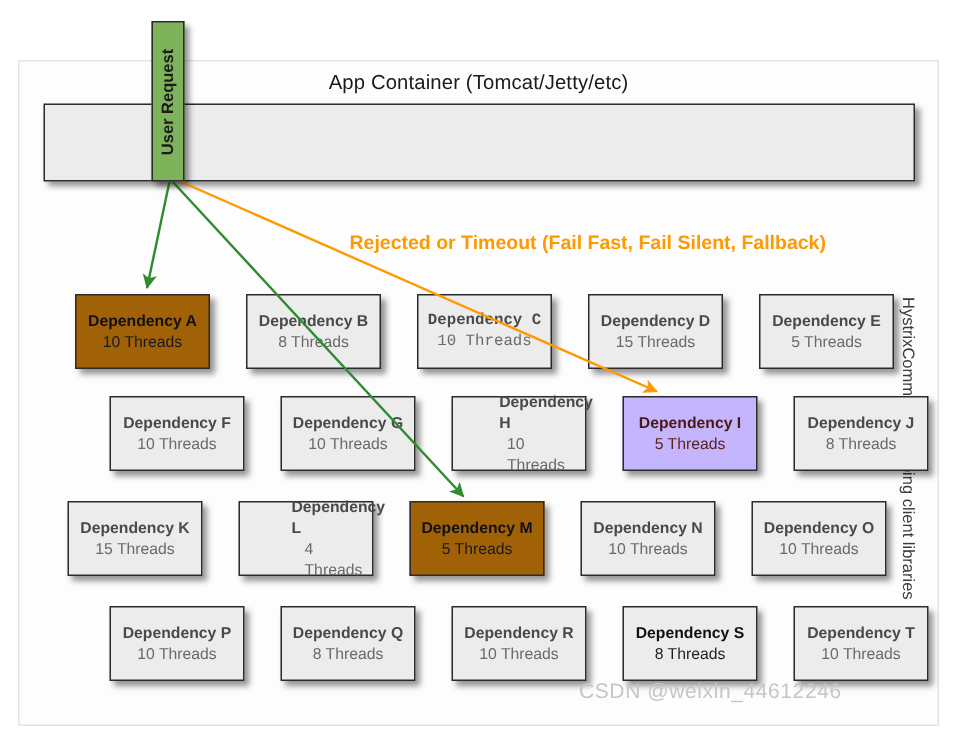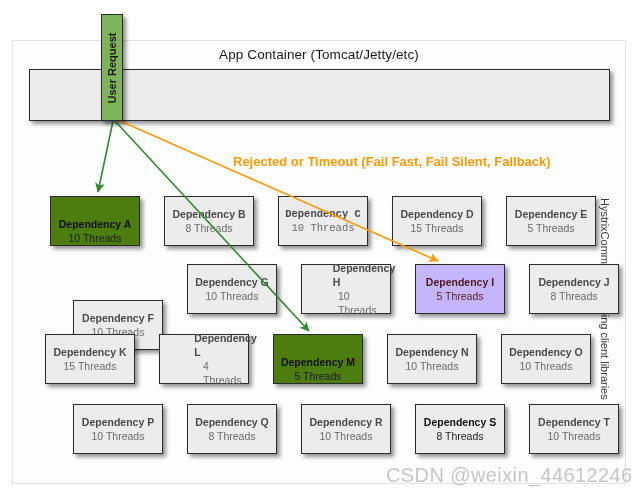--- a/index.html
+++ b/index.html
@@ -134,22 +134,21 @@
     color: #4a4a4a;
     line-height: 14px;
   }
   .dep .dep-threads {
     font-size: 10.5px;
     color: #6a6a6a;
     line-height: 14px;
   }
 
   .dep.green {
-    background: #4d7c0f;
-    justify-content: flex-end;
+    background: #a16207;
   }
   .dep.green .dep-name { color: #111111; }
   .dep.green .dep-threads { color: #1a1a1a; }
 
   .dep.red {
     background: #c4b5fd;
   }
   .dep.red .dep-name { color: #4a1a18; }
   .dep.red .dep-threads { color: #5a2220; }
 
@@ -163,22 +162,22 @@
     width: 640px;
     height: 500px;
     z-index: 30;
     pointer-events: none;
   }
 
   
   .watermark {
     position: absolute;
     left: 386px;
-    top: 464px;
-    font-size: 20px;
+    top: 452px;
+    font-size: 14px;
     color: #c6c6c6;
     white-space: nowrap;
     letter-spacing: 0.4px;
     z-index: 50;
   }
 </style>
 </head>
 <body>
 
 <div id="stage">
@@ -213,21 +212,21 @@
         <div class="dep-threads">10 Threads</div>
       </div>
       <div class="dep" style="left: 392px; top: 196px; width: 90px; height: 50px;">
         <div class="dep-name">Dependency D</div>
         <div class="dep-threads">15 Threads</div>
       </div>
       <div class="dep" style="left: 506px; top: 196px; width: 90px; height: 50px;">
         <div class="dep-name">Dependency E</div>
         <div class="dep-threads">5 Threads</div>
       </div>
-      <div class="dep" style="left: 73px; top: 264px; width: 90px; height: 50px; margin-top: 36px;">
+      <div class="dep" style="left: 73px; top: 264px; width: 90px; height: 50px;">
         <div class="dep-name">Dependency F</div>
         <div class="dep-threads">10 Threads</div>
       </div>
       <div class="dep" style="left: 187px; top: 264px; width: 90px; height: 50px;">
         <div class="dep-name">Dependency G</div>
         <div class="dep-threads">10 Threads</div>
       </div>
       <div class="dep" style="left: 301px; top: 264px; width: 90px; height: 50px; padding-left: 36px;">
         <div class="dep-name">Dependency H</div>
         <div class="dep-threads">10 Threads</div>

